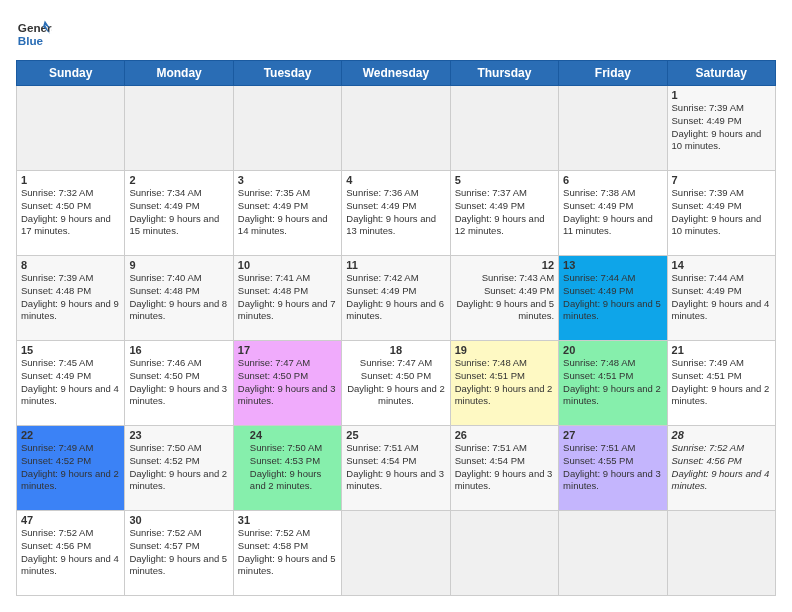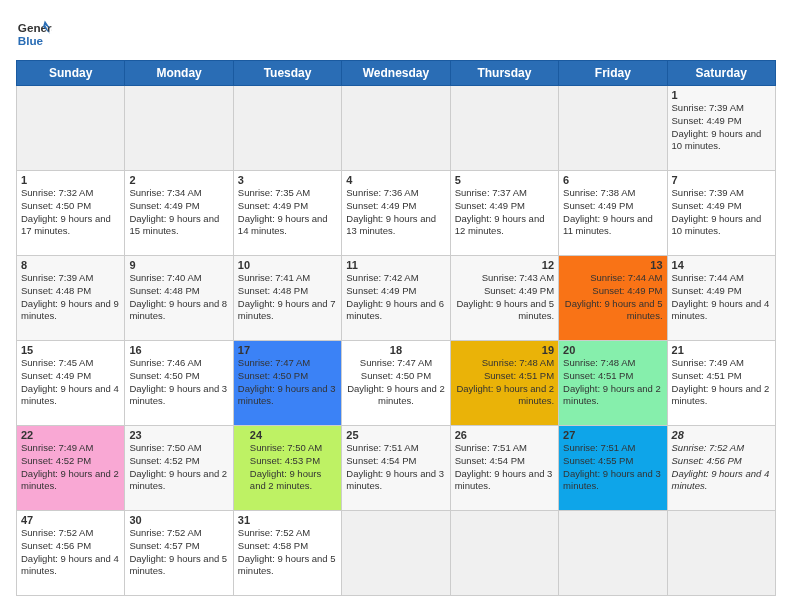--- a/index.html
+++ b/index.html
@@ -226,21 +226,21 @@
         </div>
           </td>
           <td style="background: rgb(247, 247, 247); text-align: right;">
         <span class="day-num">12</span>
         <div class="cell-content">
           <span>Sunrise: 7:43 AM</span><br>
           <span>Sunset: 4:49 PM</span><br>
           <span>Daylight: 9 hours and 5 minutes.</span>
         </div>
           </td>
-          <td style="background: #f97316; text-align: right;">
+          <td style="background: #0ea5e9;">
         <span class="day-num">13</span>
         <div class="cell-content">
           <span>Sunrise: 7:44 AM</span><br>
           <span>Sunset: 4:49 PM</span><br>
           <span>Daylight: 9 hours and 5 minutes.</span>
         </div>
           </td>
           <td style="background: rgb(247, 247, 247);">
         <span class="day-num">14</span>
         <div class="cell-content">
@@ -260,37 +260,37 @@
         </div>
           </td>
           <td style="background: rgb(255, 255, 255);">
         <span class="day-num">16</span>
         <div class="cell-content">
           <span>Sunrise: 7:46 AM</span><br>
           <span>Sunset: 4:50 PM</span><br>
           <span>Daylight: 9 hours and 3 minutes.</span>
         </div>
           </td>
-          <td style="background: #3b82f6;">
+          <td style="background: #f0abfc;">
         <span class="day-num">17</span>
         <div class="cell-content">
           <span>Sunrise: 7:47 AM</span><br>
           <span>Sunset: 4:50 PM</span><br>
           <span>Daylight: 9 hours and 3 minutes.</span>
         </div>
           </td>
           <td style="background: rgb(255, 255, 255); text-align: center;">
         <span class="day-num">18</span>
         <div class="cell-content">
           <span>Sunrise: 7:47 AM</span><br>
           <span>Sunset: 4:50 PM</span><br>
           <span>Daylight: 9 hours and 2 minutes.</span>
         </div>
           </td>
-          <td style="background: #eab308; text-align: right;">
+          <td style="background: #fef9c3;">
         <span class="day-num">19</span>
         <div class="cell-content">
           <span>Sunrise: 7:48 AM</span><br>
           <span>Sunset: 4:51 PM</span><br>
           <span>Daylight: 9 hours and 2 minutes.</span>
         </div>
           </td>
           <td style="background: #86efac; margin-left: 30px;">
         <span class="day-num">20</span>
         <div class="cell-content">
@@ -302,37 +302,37 @@
           <td style="background: rgb(255, 255, 255); border-radius: 15px;">
         <span class="day-num">21</span>
         <div class="cell-content">
           <span>Sunrise: 7:49 AM</span><br>
           <span>Sunset: 4:51 PM</span><br>
           <span>Daylight: 9 hours and 2 minutes.</span>
         </div>
           </td>
         </tr>
         <tr>
-          <td style="background: #f9a8d4;">
+          <td style="background: #3b82f6;">
         <span class="day-num">22</span>
         <div class="cell-content">
           <span>Sunrise: 7:49 AM</span><br>
           <span>Sunset: 4:52 PM</span><br>
           <span>Daylight: 9 hours and 2 minutes.</span>
         </div>
           </td>
           <td style="background: rgb(247, 247, 247);">
         <span class="day-num">23</span>
         <div class="cell-content">
           <span>Sunrise: 7:50 AM</span><br>
           <span>Sunset: 4:52 PM</span><br>
           <span>Daylight: 9 hours and 2 minutes.</span>
         </div>
           </td>
-          <td style="background: #bef264; padding-left: 16px;">
+          <td style="background: #86efac; padding-left: 16px;">
         <span class="day-num">24</span>
         <div class="cell-content">
           <span>Sunrise: 7:50 AM</span><br>
           <span>Sunset: 4:53 PM</span><br>
           <span>Daylight: 9 hours and 2 minutes.</span>
         </div>
           </td>
           <td style="background: rgb(247, 247, 247);">
         <span class="day-num">25</span>
         <div class="cell-content">
@@ -342,21 +342,21 @@
         </div>
           </td>
           <td style="background: rgb(247, 247, 247);">
         <span class="day-num">26</span>
         <div class="cell-content">
           <span>Sunrise: 7:51 AM</span><br>
           <span>Sunset: 4:54 PM</span><br>
           <span>Daylight: 9 hours and 3 minutes.</span>
         </div>
           </td>
-          <td style="background: #0ea5e9;">
+          <td style="background: #c4b5fd;">
         <span class="day-num">27</span>
         <div class="cell-content">
           <span>Sunrise: 7:51 AM</span><br>
           <span>Sunset: 4:55 PM</span><br>
           <span>Daylight: 9 hours and 3 minutes.</span>
         </div>
           </td>
           <td style="background: rgb(247, 247, 247); font-style: italic;">
         <span class="day-num">28</span>
         <div class="cell-content">

